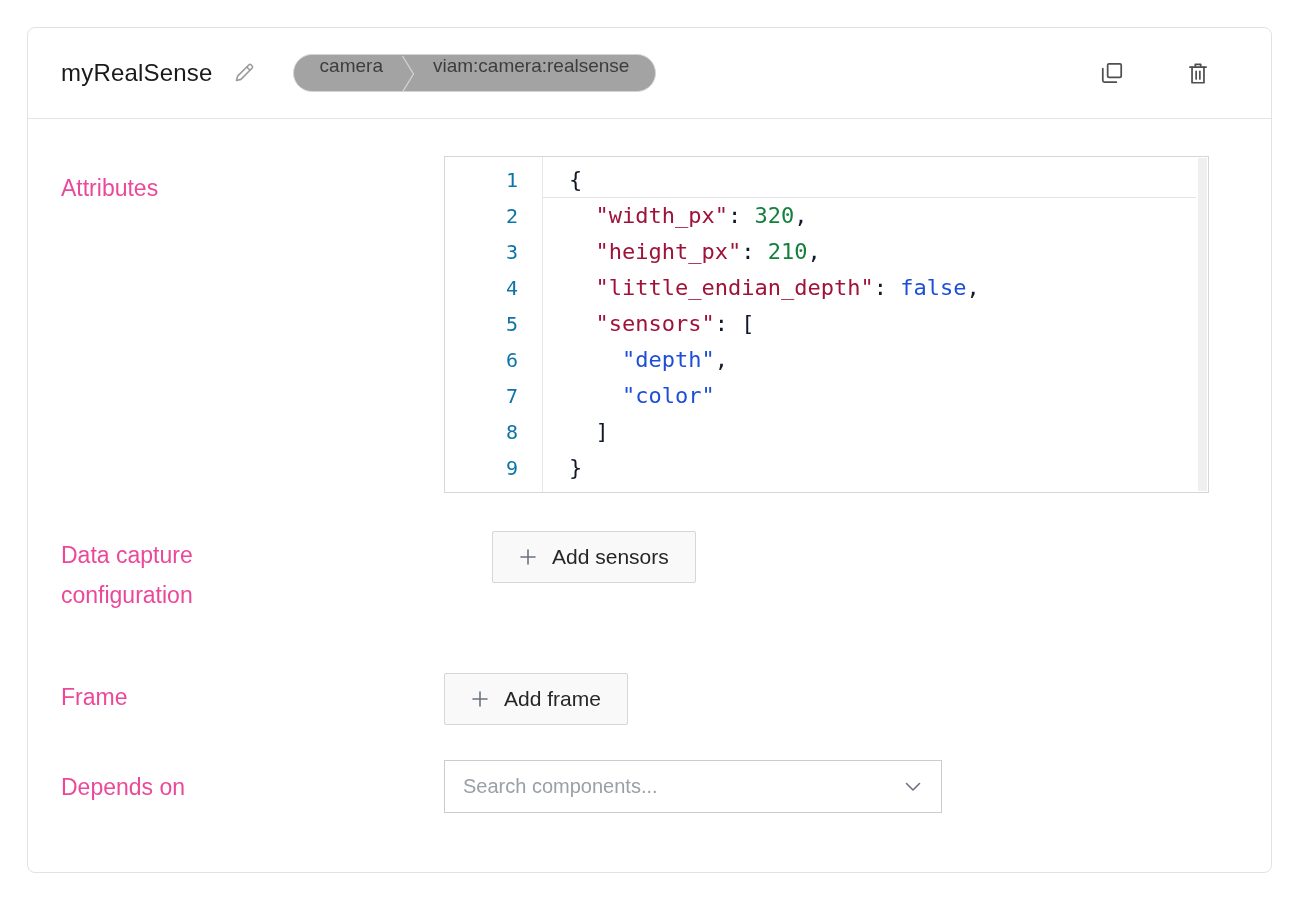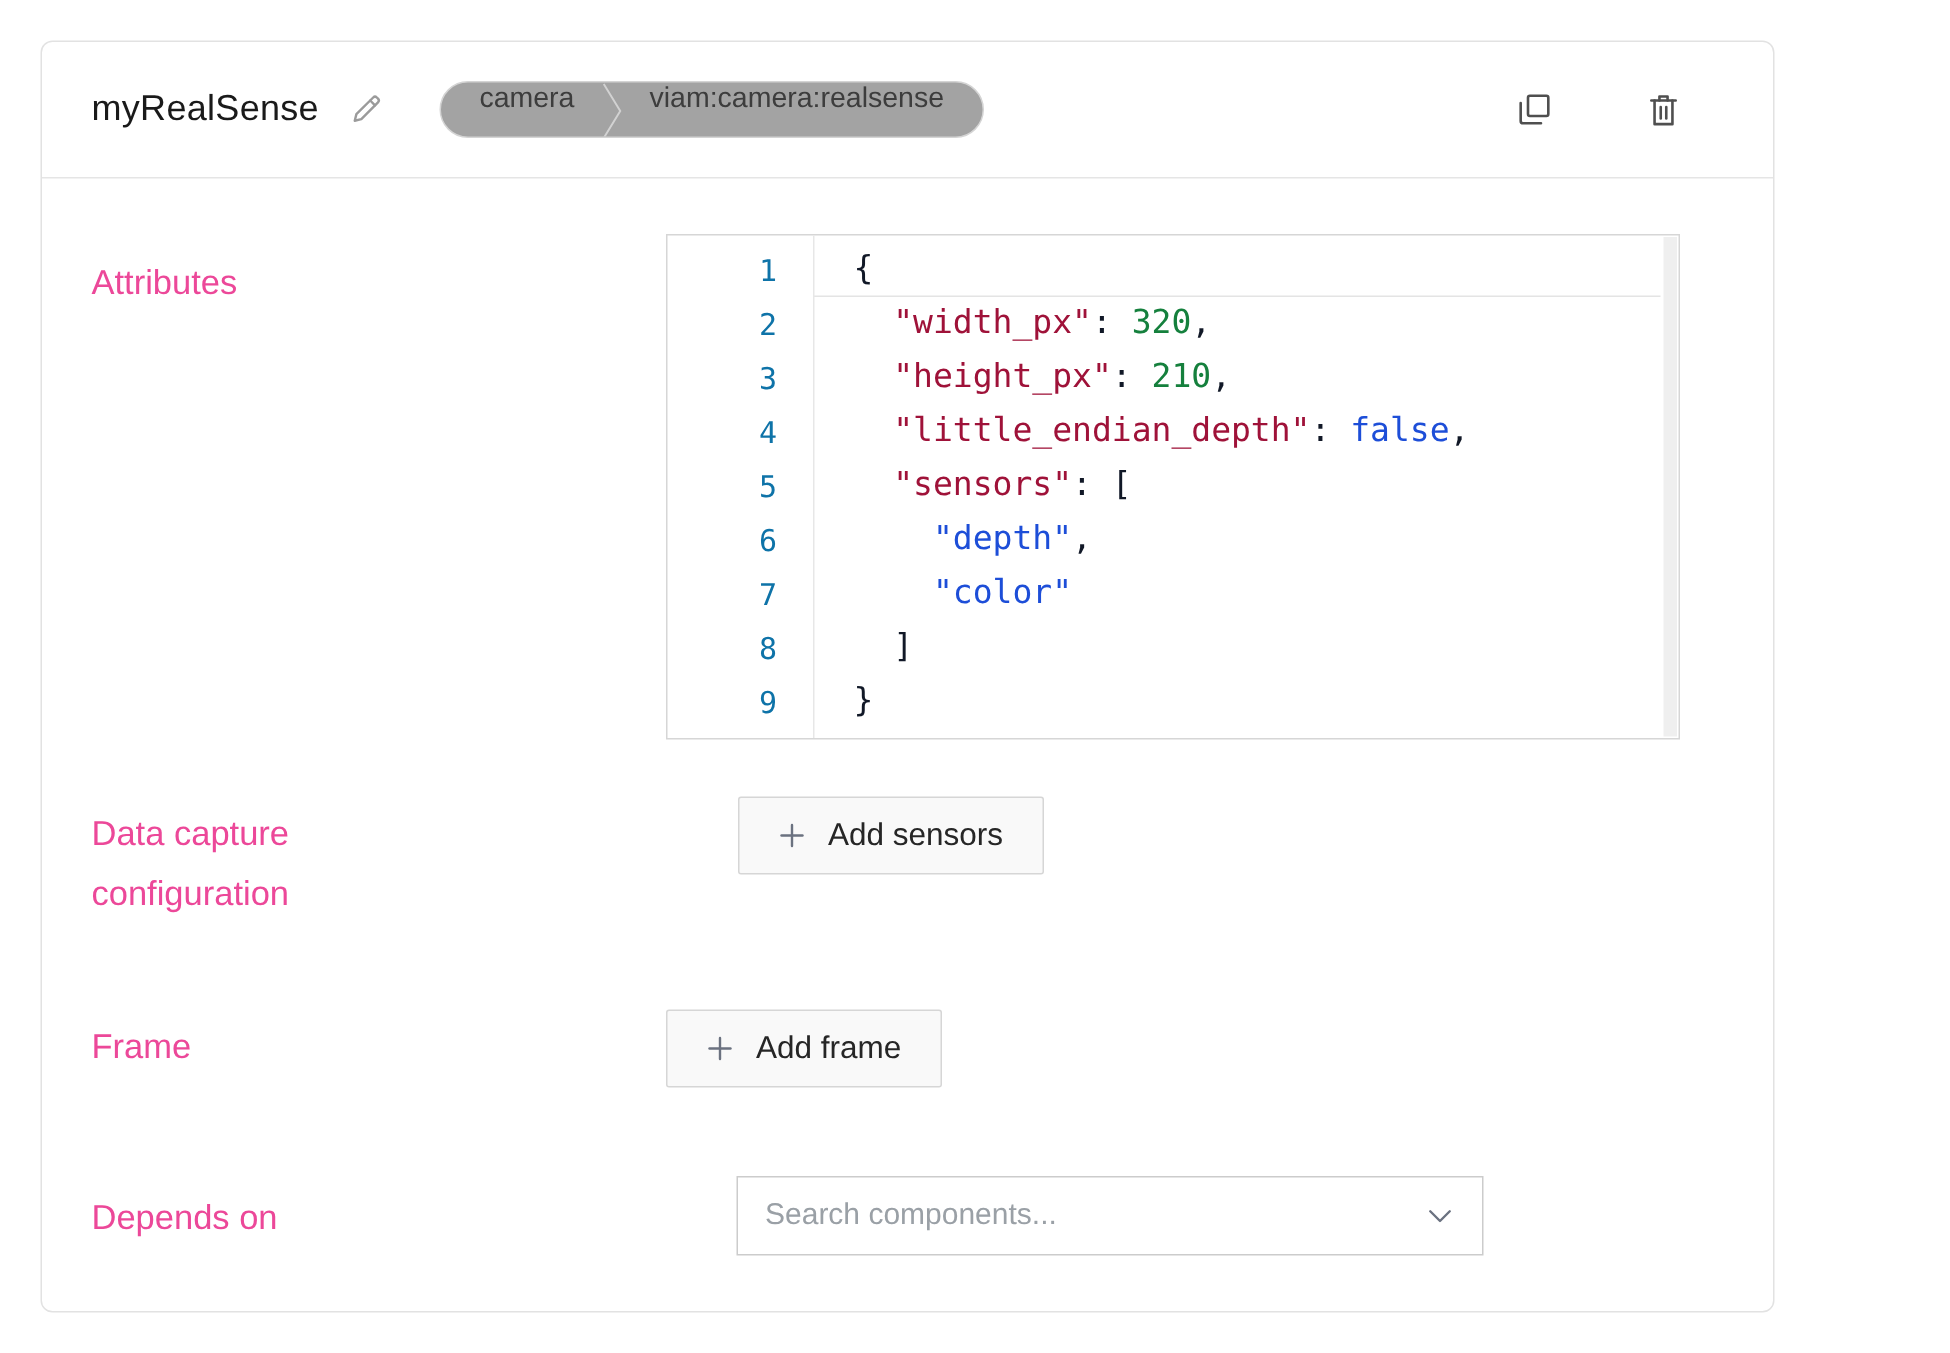--- a/index.html
+++ b/index.html
@@ -2,21 +2,21 @@
 <html style="--token-key: #9f1239; --token-number: #15803d; --token-keyword: #1d4ed8; --token-string: #1d4ed8; --line-number: #0e73a8;"><head>
 <meta charset="utf-8">
 <style>
   * { margin: 0; padding: 0; box-sizing: border-box; }
   html, body { background: #ffffff; width: 1300px; height: 902px; }
   body { font-family: "Liberation Sans", sans-serif; color: #1b1b1b; }
 
   .page { padding: 27px; }
 
   .card {
-    width: 1156px;
+    width: 1245px;
     min-height: 846px;
     background: #ffffff;
     border: 1px solid #e2e2e2;
     border-radius: 8px;
   }
 
   
   .card-header {
     height: 91px;
     display: flex;
@@ -70,21 +70,21 @@
     line-height: 40px;
     color: #ec4899;
     max-width: 250px;
     display: block;
   }
   .row-attributes .row-label { padding-top: 12px; }
   .row-data-capture { margin-top: 38px; gap: 48px; }
   .row-data-capture .row-label { padding-top: 4px; }
   .row-frame { margin-top: 58px; }
   .row-frame .row-label { padding-top: 4px; }
-  .row-depends { margin-top: 59px; align-items: center; gap: 47px; }
+  .row-depends { margin-top: 35px; align-items: center; }
   .row-depends .row-label { padding-top: 0; }
 
   
   .code-editor {
     position: relative;
     width: 767px;
     border: 1px solid #d6d6d6;
     background: #ffffff;
     padding: 5px 0 6px 0;
     font-family: "DejaVu Sans Mono", monospace;

